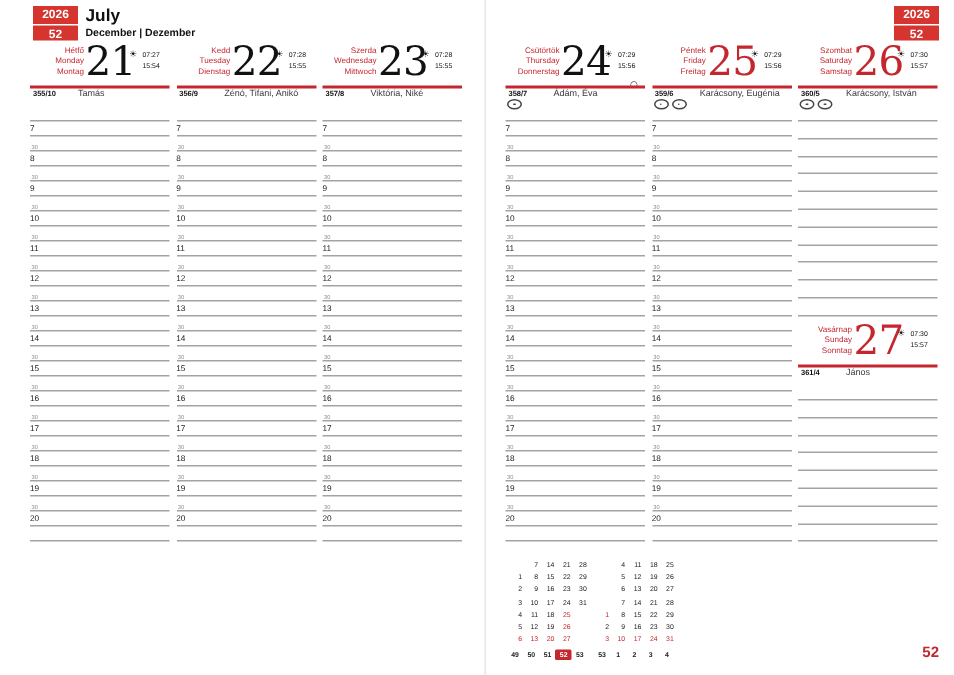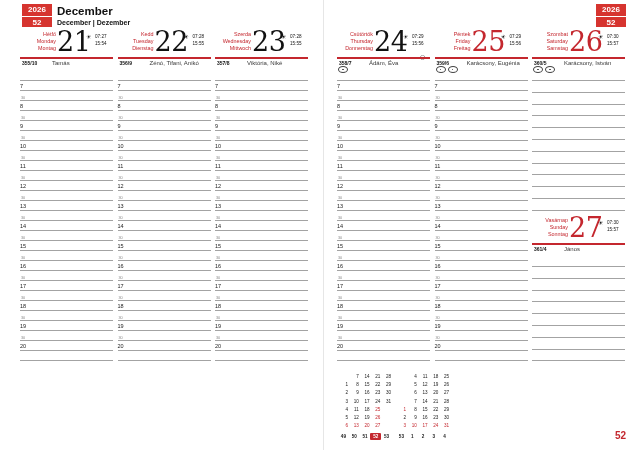--- a/index.html
+++ b/index.html
@@ -45,21 +45,21 @@
 </style>
 </head>
 <body>
 
 <div id="canvas">
 
   <div class="yearbox" style="left:22px;top:4px;">
     <span class="yy">2026</span>
     <span class="ww">52</span>
   </div>
-  <div class="mtitle">December</div>
+  <div class="mtitle">July</div>
   <div class="msub">December | Dezember</div>
 
   <div class="yearbox" style="left:596px;top:4px;">
     <span class="yy">2026</span>
     <span class="ww">52</span>
   </div>
 
   <div class="gutter"></div>
 
   <div class="mcal" id="mcal">

